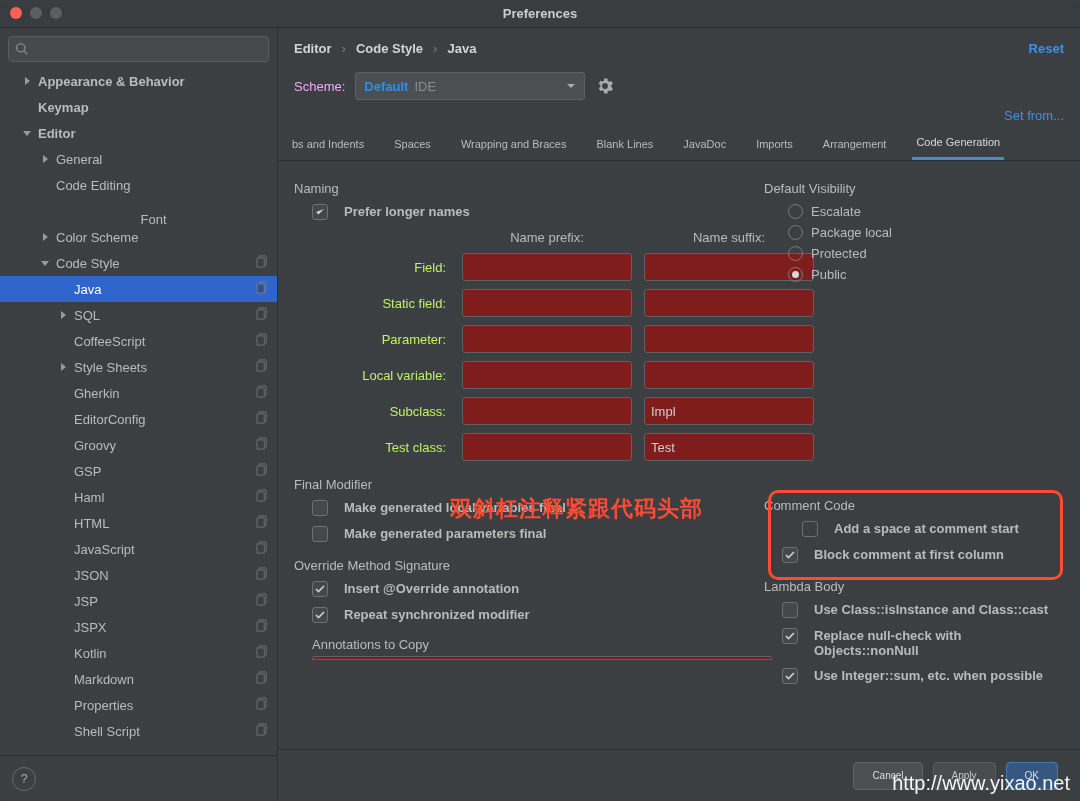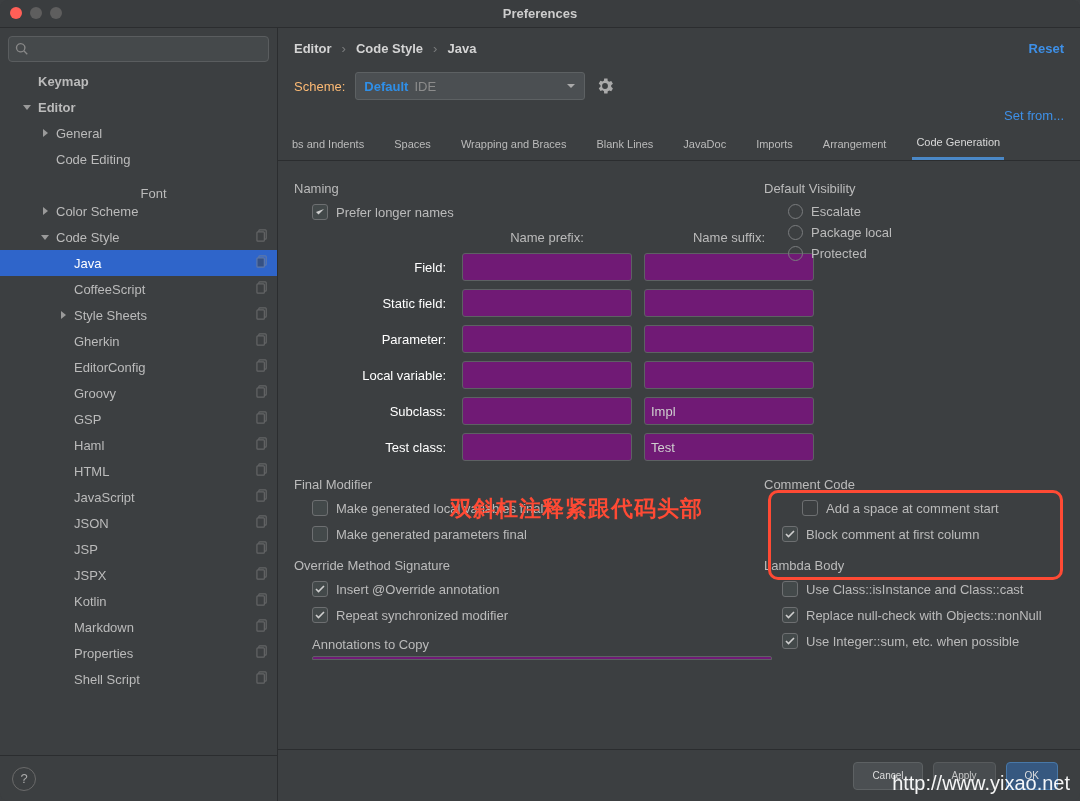--- a/index.html
+++ b/index.html
@@ -49,53 +49,53 @@
   .help-btn {
     width:24px; height:24px; border-radius:50%; border:1px solid #6a6a6a;
     display:flex; align-items:center; justify-content:center; color:#aaa;
   }
   .main { flex:1; display:flex; flex-direction:column; min-width:0; }
   .main-header { display:flex; align-items:center; height:40px; padding:0 16px; }
   .breadcrumb { display:flex; align-items:center; gap:10px; font-weight:700; color:#d4d4d4; flex:1;}
   .breadcrumb .sep { opacity:.4; font-weight:400;}
   .reset-link { color:#3e90e8; font-weight:600; }
   .scheme-row { display:flex; align-items:center; gap:10px; padding:4px 16px 0 16px; }
-  .scheme-label { color:#fdba74; }
+  .scheme-label { color:#f0abfc; }
   .scheme-select {
     display:flex; align-items:center; height:28px; width:230px;
     background:#4b4f52; border:1px solid #5d6163; border-radius:3px; padding:0 8px; gap:6px;
   }
   .scheme-select .name { color:#2f8fe8; font-weight:600;}
   .scheme-select .hint { color:#8c8c8c; }
   .scheme-select .chev { margin-left:auto; }
   .gear { width:20px; height:20px; fill:#aaa; }
   .setfrom-row { display:flex; justify-content:flex-end; padding:8px 16px 4px 0;}
   .setfrom { color:#3e90e8; }
   .tabs { display:flex; align-items:center; gap:22px; border-bottom:1px solid #2b2d2f; padding:0 10px; height:34px; overflow:hidden;}
   .tab { color:#bbbbbb; white-space:nowrap; font-size:11px; cursor:default; padding:0 4px; height:100%; display:flex; align-items:center;}
   .tab.active { color:#d9d9d9; border-bottom:3px solid #4a88c7; }
   .content { flex:1; overflow:auto; padding:14px 16px 8px 16px; display:flex; gap:30px; }
   .col-left { flex:1.05; min-width:0;}
   .col-right { width:300px; flex-shrink:0;}
   .section-title { color:#bbb; margin:6px 0 8px 0; }
-  .check-row { display:flex; align-items:center; gap:8px; margin:4px 0 10px 18px; }
+  .check-row { display:flex; align-items:flex-start; gap:16px; margin:4px 0 10px 18px;font-weight:bold; }
   .check {
     width:16px; height:16px; border:1px solid #6d6f71; border-radius:3px; background:#43494a;
     display:flex; align-items:center; justify-content:center; flex-shrink:0;
   }
   .check.checked { background:#43494a; border-color:#6d6f71; }
   .check svg { width:10px; height:10px; fill:#cfcfcf; display:none;}
   .check.checked svg { display:block; }
   .check.blue-empty { border:2px solid #3e90e8; background:transparent; }
   .check.grey-empty { border:1px solid #6d6f71; background:transparent; }
   .table { display:grid; grid-template-columns: 150px 170px 170px; gap:8px 12px; margin:8px 0 10px 6px; }
   .table .hcell { text-align:center; color:#bbb; }
-  .table .lcell { text-align:right; color:#ffffff; align-self:center; padding-right:4px;}
+  .table .lcell { text-align:right; color:#bef264; align-self:center; padding-right:4px;}
   .inp {
-    height:28px; background:#701a75; border:1px solid #5d6163; border-radius:3px;
+    height:28px; background:#7f1d1d; border:1px solid #5d6163; border-radius:3px;
     color:#ddd; padding:0 6px; display:flex; align-items:center;
   }
   .inp span { color:#cfcfcf; }
   .radio-row { display:flex; align-items:center; gap:8px; margin:4px 0 6px 24px;}
   .radio {
     width:15px; height:15px; border-radius:50%; border:1px solid #7a7c7e; display:flex; align-items:center; justify-content:center;
   }
   .radio.selected::after { content:""; width:7px; height:7px; background:#d9d9d9; border-radius:50%;}
   .annotation {
     position:absolute; color:#ff4a34; font-size:22px; font-weight:600;
@@ -144,20 +144,28 @@
       <div class="search-wrap">
         <div class="search">
           <svg viewBox="0 0 16 16">
               <path d="M6.5 1a5.5 5.5 0 014.38 8.83l3.65 3.64-1.06 1.06-3.64-3.65A5.5 5.5 0 116.5 1zm0 1.5a4 4 0 100 8 4 4 0 000-8z"></path>
             </svg>
           <span></span>
         </div>
       </div>
       <div class="tree" id="tree">
           <div class="tree-item bold" style="padding-left: 20px;">
+            <span class="caret">
+              <svg viewBox="0 0 8 8">
+                <path d="M2 0l5 4-5 4z"></path>
+              </svg>
+            </span>
+            <span class="label">Appearance &amp; Behavior</span>
+          </div>
+          <div class="tree-item bold" style="padding-left: 20px;">
             <span class="caret"></span>
             <span class="label">Keymap</span>
           </div>
           <div class="tree-item bold" style="padding-left: 20px;">
             <span class="caret">
               <svg viewBox="0 0 8 8">
                 <path d="M0 2l4 5 4-5z"></path>
               </svg>
             </span>
             <span class="label">Editor</span>
@@ -194,20 +202,32 @@
             </span>
             <span class="label">Code Style</span>
             <span class="copy-icon"><svg class="copy-svg" viewBox="0 0 14 14">
                 <rect x="3" y="1" width="8" height="10" rx="1" fill="none" stroke="#8a8a8a" stroke-width="1.3"></rect>
                 <rect x="1" y="3" width="8" height="10" rx="1" fill="#3c3f41" stroke="#8a8a8a" stroke-width="1.3"></rect>
               </svg></span>
           </div>
           <div class="tree-item selected" style="padding-left: 56px;">
             <span class="caret"></span>
             <span class="label">Java</span>
+            <span class="copy-icon"><svg class="copy-svg" viewBox="0 0 14 14">
+                <rect x="3" y="1" width="8" height="10" rx="1" fill="none" stroke="#8a8a8a" stroke-width="1.3"></rect>
+                <rect x="1" y="3" width="8" height="10" rx="1" fill="#3c3f41" stroke="#8a8a8a" stroke-width="1.3"></rect>
+              </svg></span>
+          </div>
+          <div class="tree-item" style="padding-left: 56px;">
+            <span class="caret">
+              <svg viewBox="0 0 8 8">
+                <path d="M2 0l5 4-5 4z"></path>
+              </svg>
+            </span>
+            <span class="label">SQL</span>
             <span class="copy-icon"><svg class="copy-svg" viewBox="0 0 14 14">
                 <rect x="3" y="1" width="8" height="10" rx="1" fill="none" stroke="#8a8a8a" stroke-width="1.3"></rect>
                 <rect x="1" y="3" width="8" height="10" rx="1" fill="#3c3f41" stroke="#8a8a8a" stroke-width="1.3"></rect>
               </svg></span>
           </div>
           <div class="tree-item" style="padding-left: 56px;">
             <span class="caret"></span>
             <span class="label">CoffeeScript</span>
             <span class="copy-icon"><svg class="copy-svg" viewBox="0 0 14 14">
                 <rect x="3" y="1" width="8" height="10" rx="1" fill="none" stroke="#8a8a8a" stroke-width="1.3"></rect>
@@ -491,20 +511,24 @@
                 <span>Escalate</span>
               </div>
               <div class="radio-row">
                 <div class="radio"></div>
                 <span>Package local</span>
               </div>
               <div class="radio-row">
                 <div class="radio"></div>
                 <span>Protected</span>
               </div>
+              <div class="radio-row">
+                <div class="radio selected"></div>
+                <span>Public</span>
+              </div>
             </div>
 
           <div style="height:210px;"></div>
 
           <div class="sub-title">Comment Code</div>
           <div id="comment-opts">
               <div class="check-row" style="margin-left:38px;">
                 <div class="check grey-empty"></div>
                 <span>Add a space at comment start</span>
               </div>

